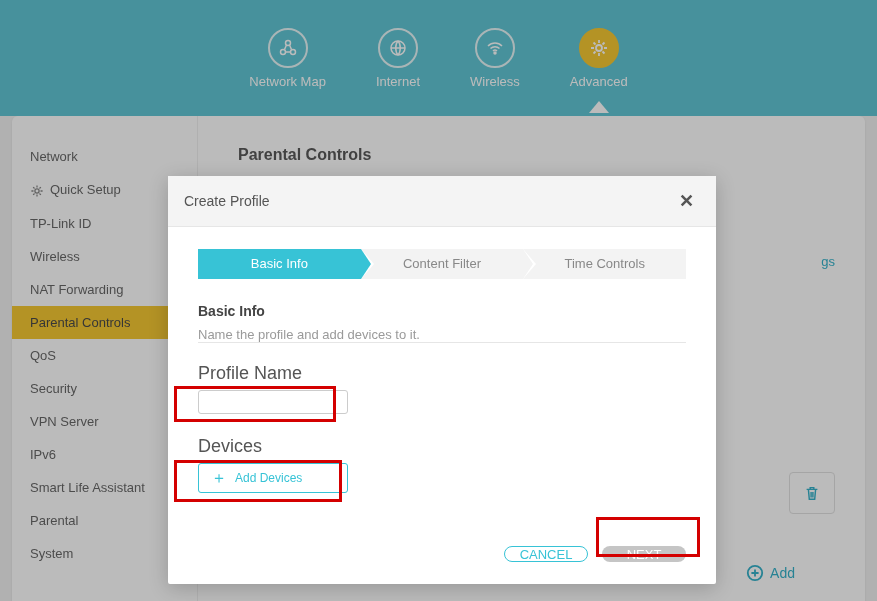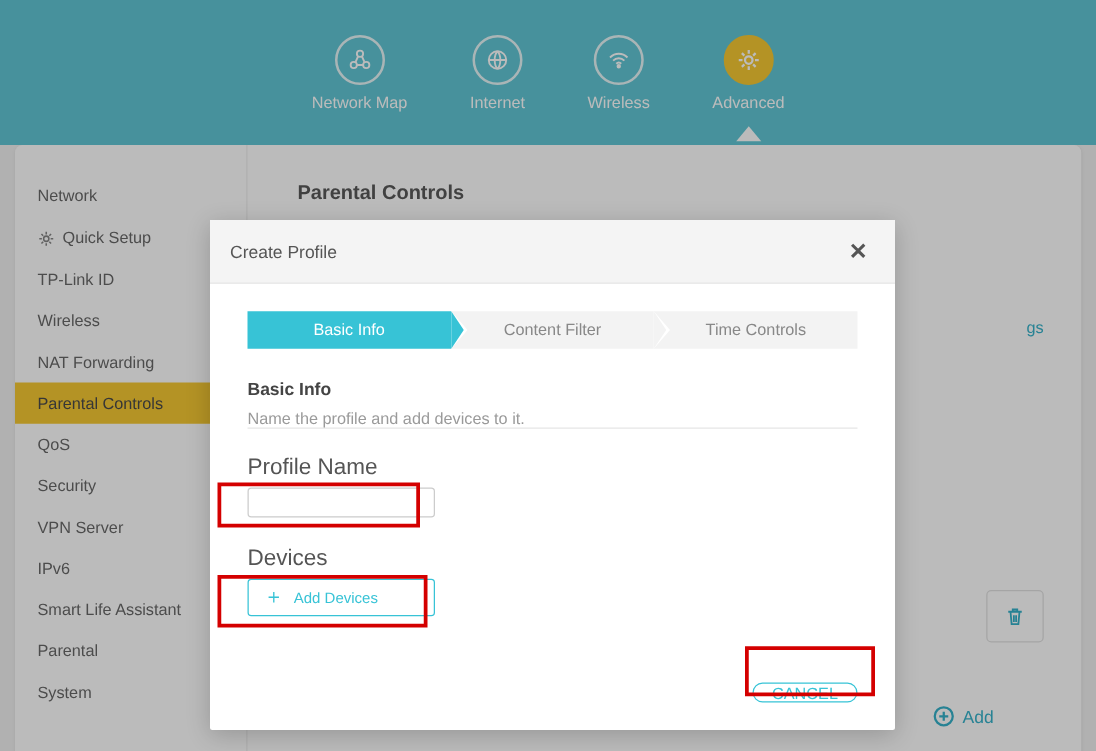--- a/index.html
+++ b/index.html
@@ -303,18 +303,19 @@
     <div style="height:22px"></div>
 
     <div class="field-label">Devices</div>
     <button class="add-devices-btn">
       <span class="plus">＋</span>
       <span>Add Devices</span>
     </button>
   </div>
   <div class="modal-footer">
     <button class="btn btn-cancel"><span>CANCEL</span></button>
+    <button class="btn btn-next"><span>NEXT</span></button>
   </div>
 </div>
 
 <div class="hl" style="left:174px; top:386px; width:162px; height:36px;"></div>
 <div class="hl" style="left:174px; top:460px; width:168px; height:42px;"></div>
 <div class="hl" style="left:596px; top:517px; width:104px; height:40px;"></div>
 
 </body></html>

